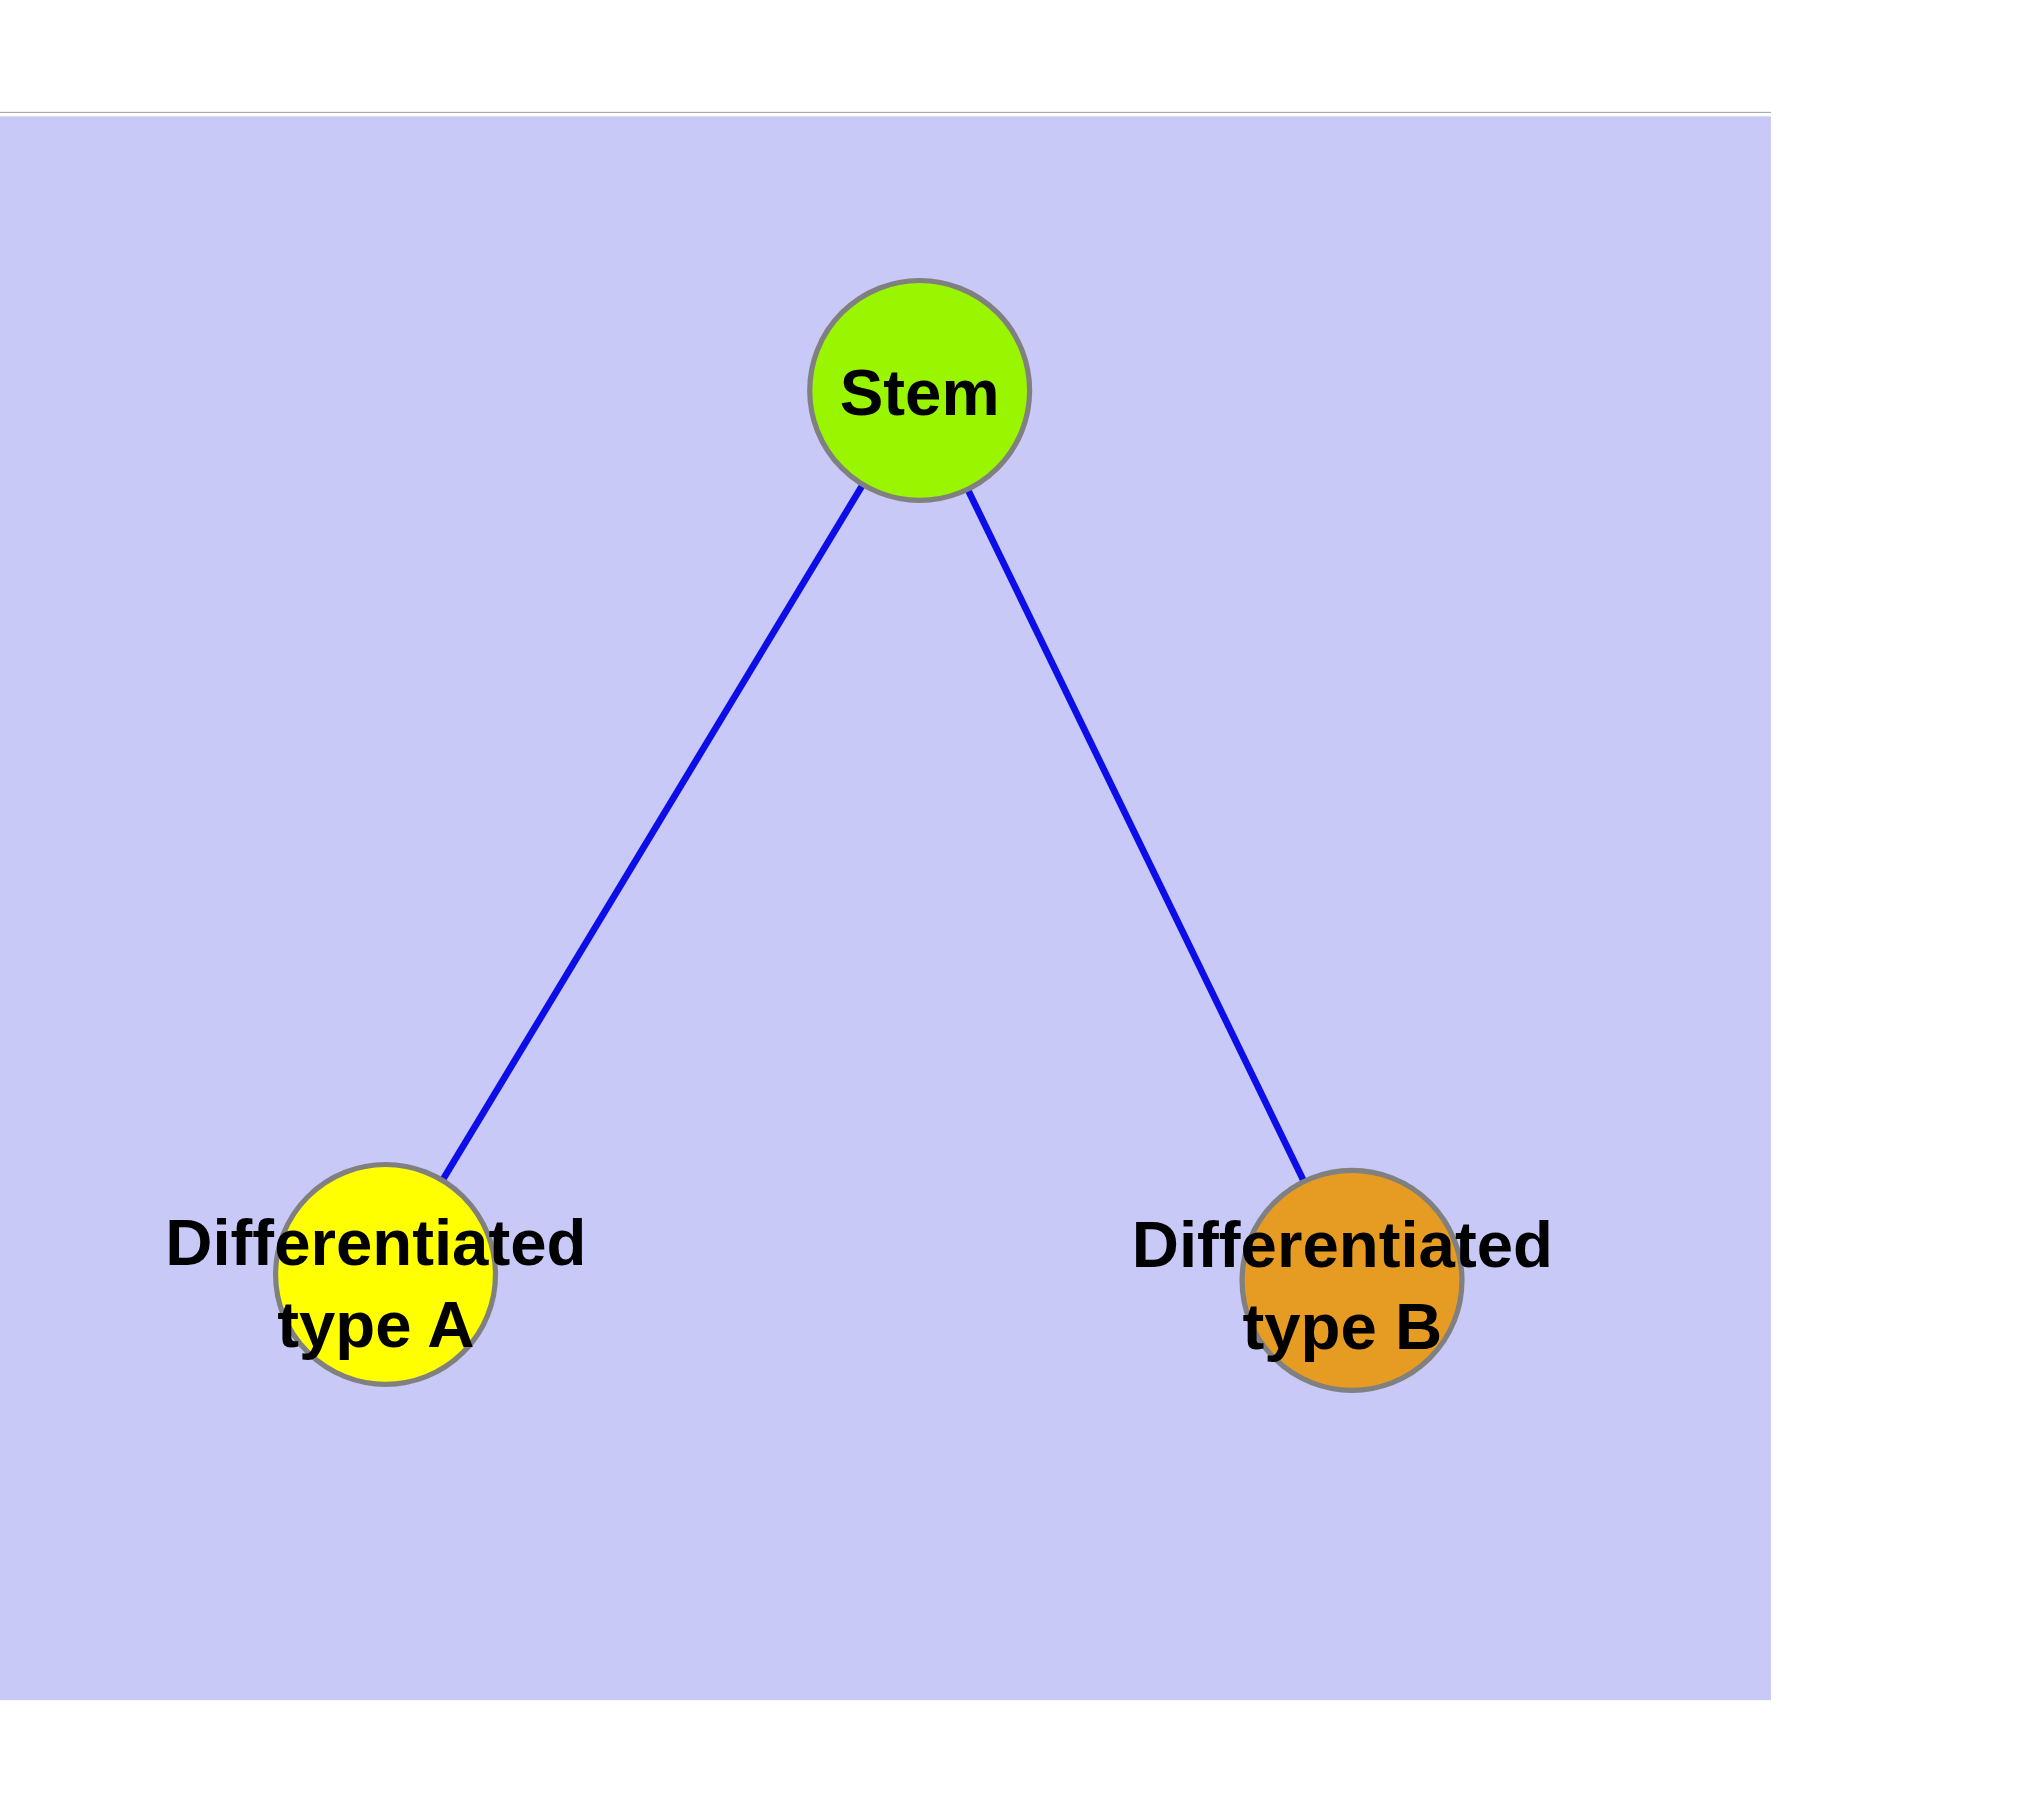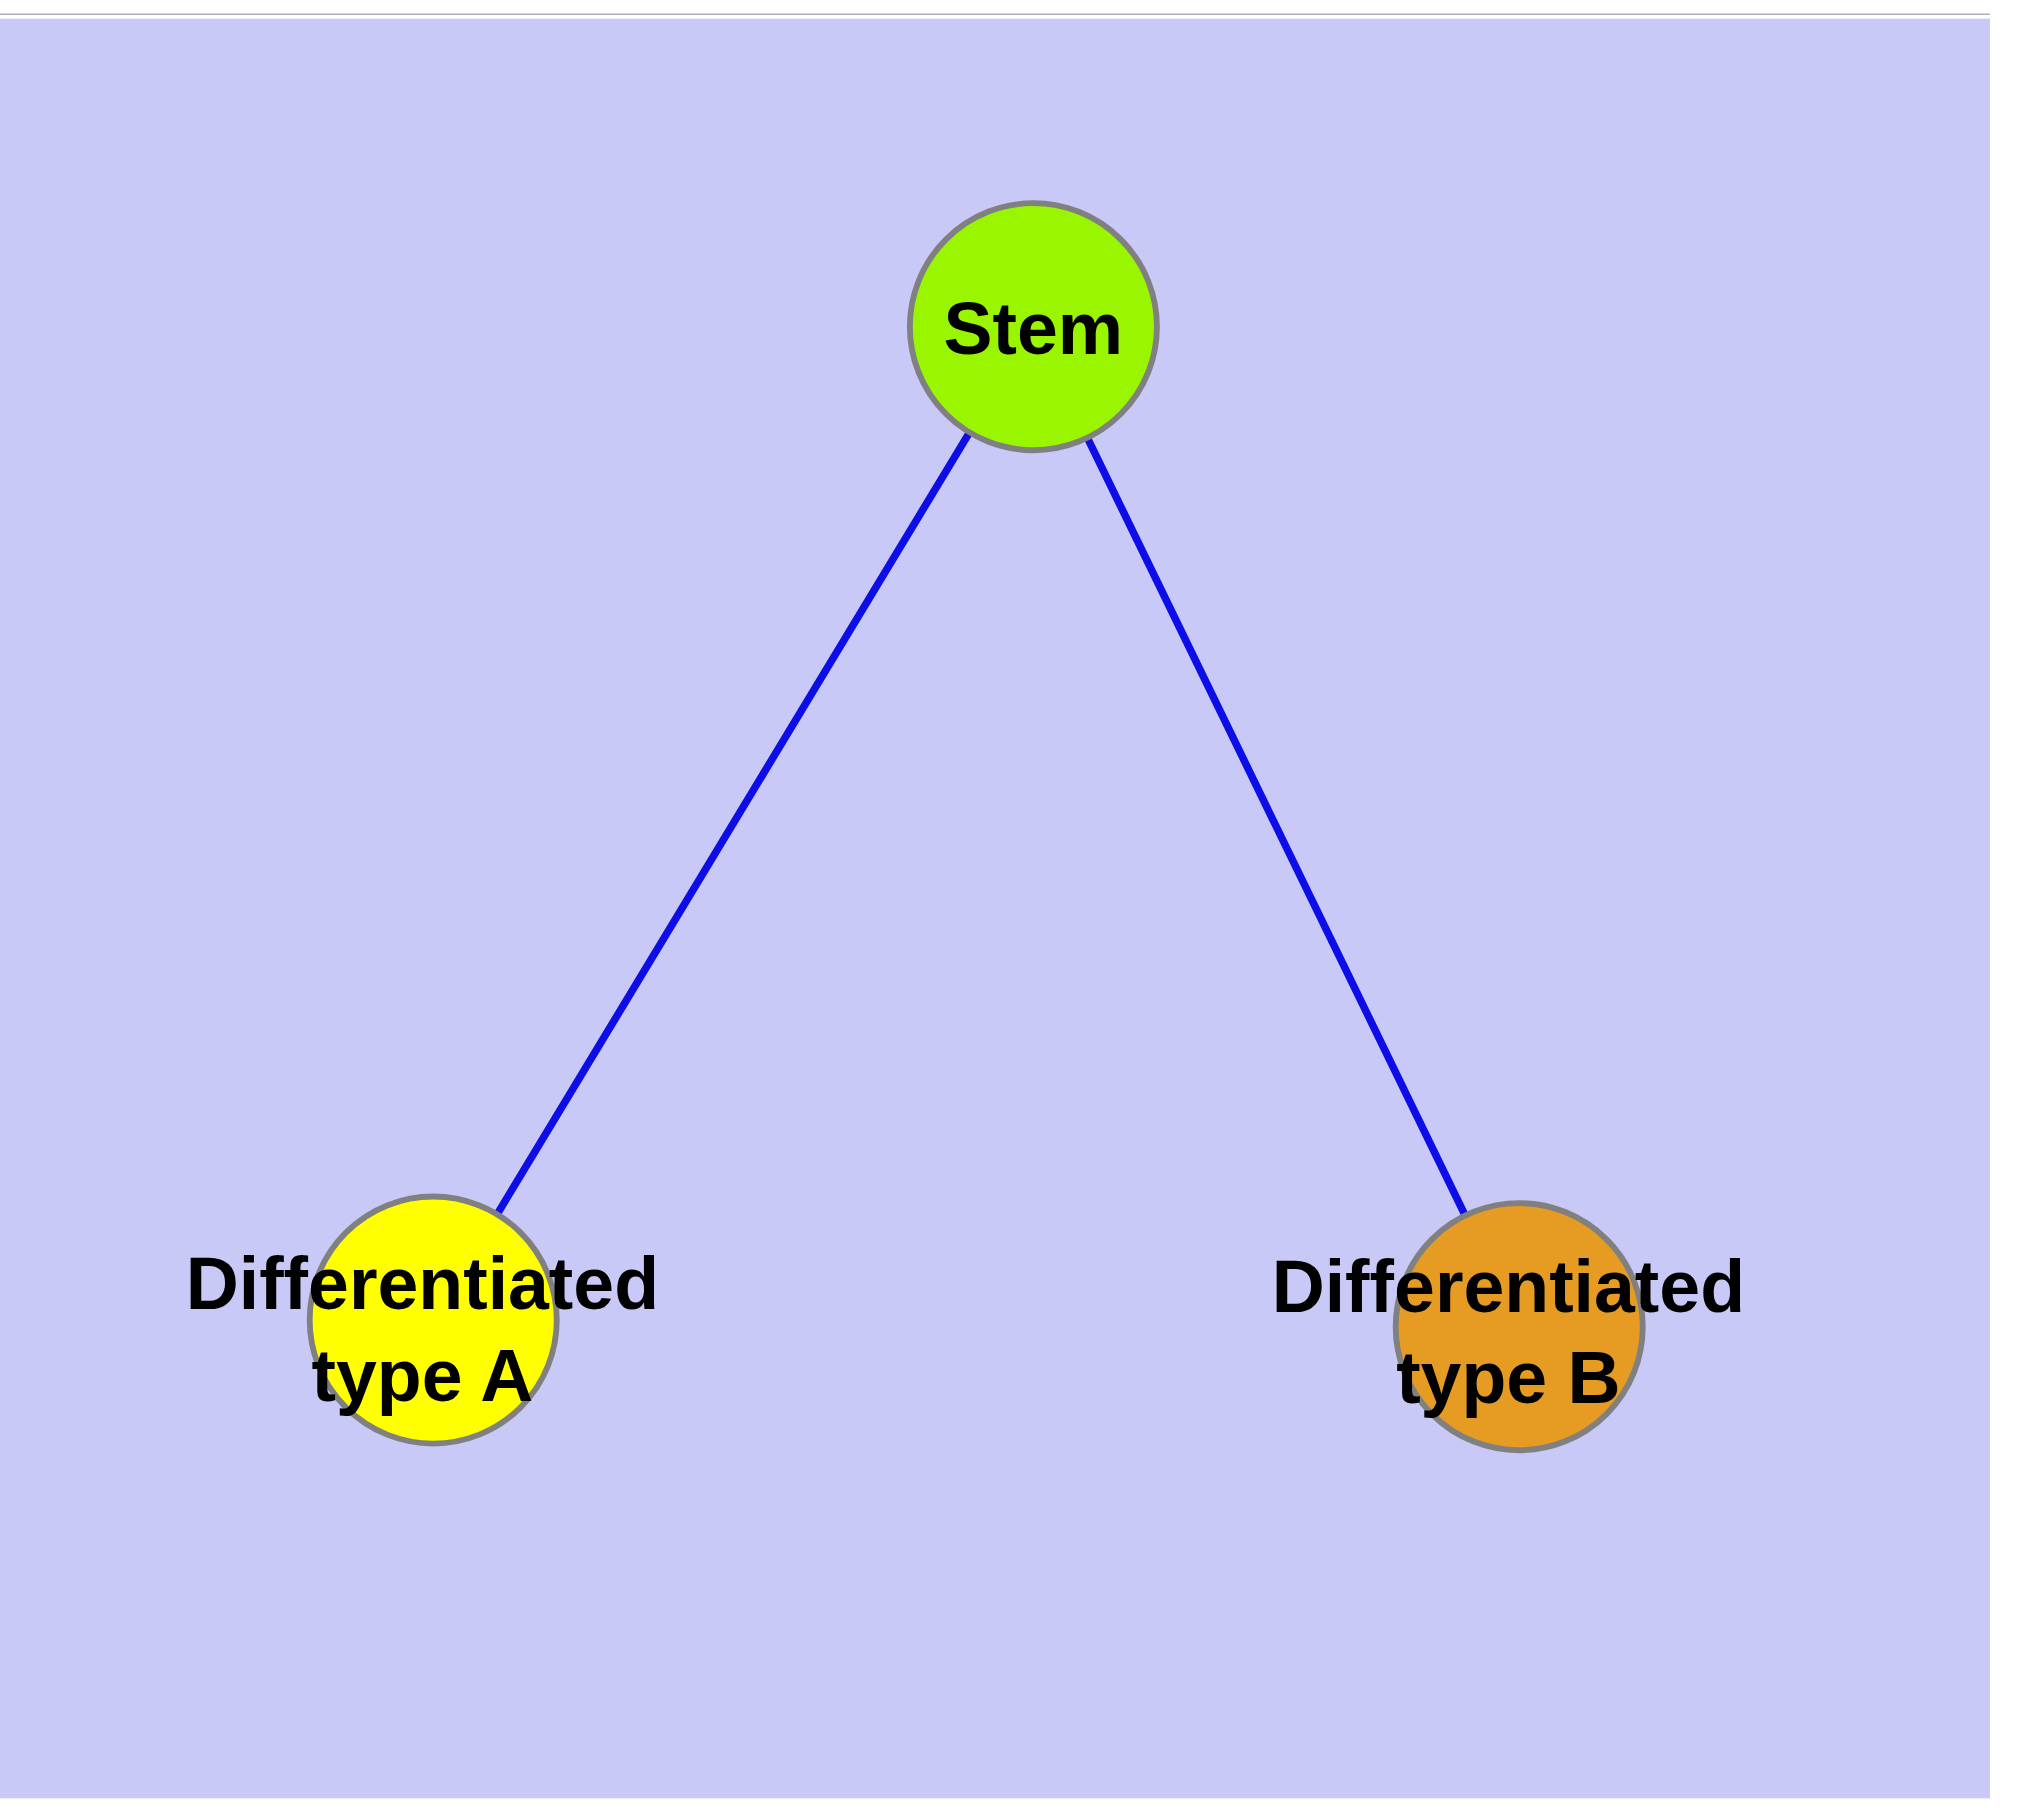--- a/index.html
+++ b/index.html
@@ -2,21 +2,21 @@
 <html style="font-size:13.6px"><head>
 <meta charset="utf-8">
 <style>
   html, body {
     margin: 0;
     padding: 0;
     background: #ffffff;
   }
   .stage {
     position: relative;
-    width: 1990px;
+    width: 1771px;
     height: 1812px;
     overflow: hidden;
   }
   svg.graph {
     display: block;
     width: 100%;
     height: 100%;
   }
   .edge {
     stroke-width: 9;

